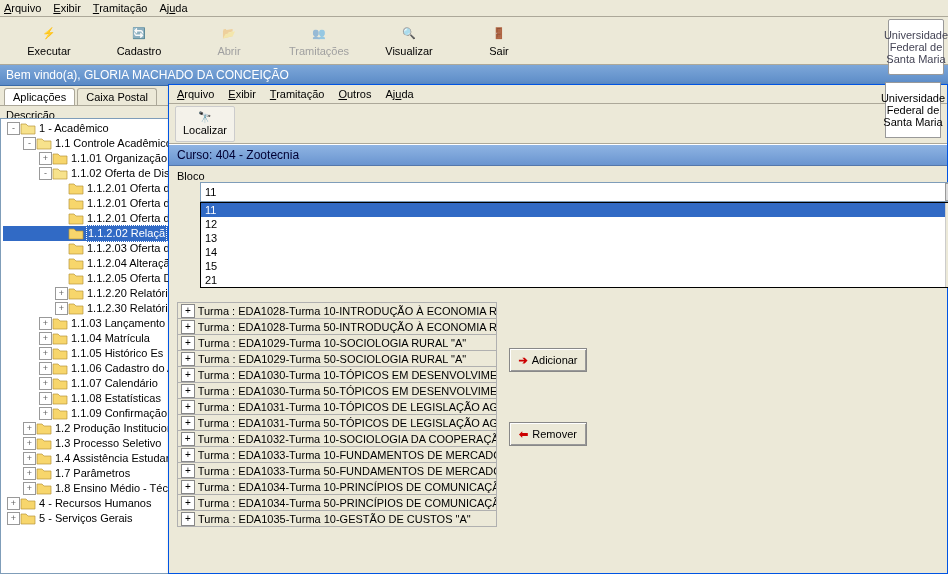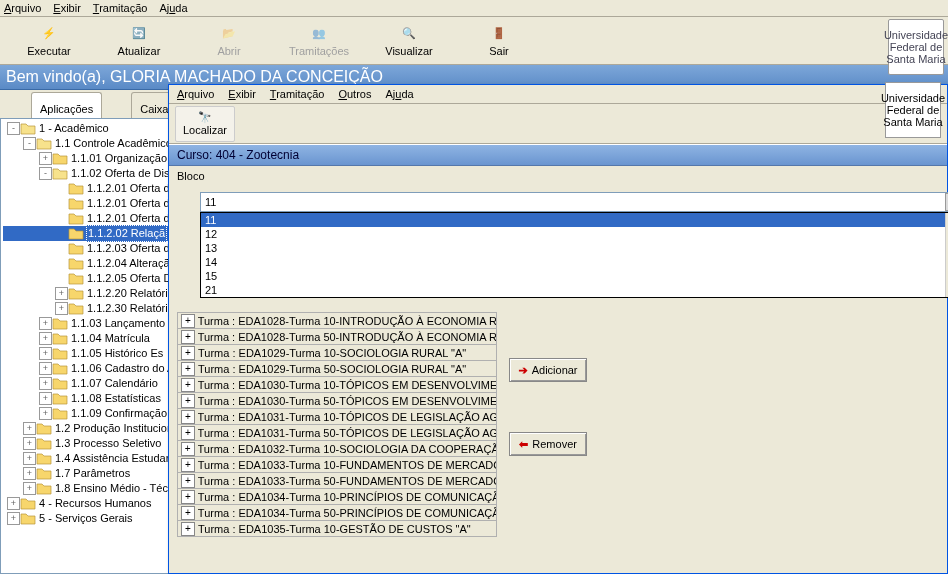--- a/index.html
+++ b/index.html
@@ -12,25 +12,25 @@
 
 
 .main-toolbar { background: #ece9d8; border-bottom: 1px solid #aca899; padding: 4px; display: flex; align-items: center; position: relative; height: 48px;}
 .tb-btn { display: flex; flex-direction: column; align-items: center; justify-content: center; width: 90px; height: 40px; cursor: default; }
 .tb-btn .icon { height: 18px; display:flex; align-items:center; justify-content:center;}
 .tb-btn .lbl { margin-top: 2px; color: #000; }
 .tb-btn.disabled .lbl { color: #a0a0a0; }
 .logo-box { position: absolute; right: 4px; top: 2px; width: 56px; height: 56px; background: #fff; border: 1px solid #999; display:flex; align-items:center; justify-content:center; font-size:7px; text-align:center; color:#445; border-radius:2px;}
 
 
-.welcome { background: linear-gradient(#7da7d9, #5a8ac6); color: #fff; padding: 3px 6px; font-size: 16px; border-bottom:1px solid #3a6aa6;}
+.welcome { background: linear-gradient(#7da7d9, #5a8ac6); color: #fff; padding: 3px 6px; font-size: 12px; border-bottom:1px solid #3a6aa6;}
 
 
 .tabs { background: #ece9d8; padding: 2px 4px 0 4px; border-bottom: 1px solid #aca899; display:flex; gap:2px;}
-.tab { background:#ece9d8; border:1px solid #aca899; border-bottom:none; padding:10px 8px; border-radius:3px 3px 0 0;margin-left:27px; }
+.tab { background:#ece9d8; border:1px solid #aca899; border-bottom:none; padding:2px 8px; border-radius:3px 3px 0 0; }
 .tab.active { background:#fff; }
 
 
 .desc-label { background:#ece9d8; padding:3px 6px; border-bottom:1px solid #aca899;}
 
 
 .tree-wrap { position:absolute; left:0; top:118px; bottom:0; width:250px; background:#fff; border:1px solid #7f9db9; overflow:hidden; }
 .tree { padding: 2px; line-height: 15px; }
 .tree-row { white-space: nowrap; display:flex; align-items:center; height:15px;}
 .tw { display:inline-block; width:13px; height:13px; text-align:center; line-height:11px; font-size:9px; color:#666; }
@@ -52,21 +52,21 @@
 .win-btn.close { background: linear-gradient(#f07060,#d03020);}
 
 .dlg-menu { background:#ece9d8; padding:3px 8px; display:flex; gap:14px; border-bottom:1px solid #aca899;}
 .dlg-toolbar { background:#ece9d8; padding:2px 6px; display:flex; align-items:center; border-bottom:1px solid #aca899; height:40px; position:relative;}
 .dlg-tb-btn { display:flex; flex-direction:column; align-items:center; width:60px; height:36px; border:1px solid #ccc; border-radius:2px; justify-content:center; background:#f4f2ea;}
 .dlg-logo { position:absolute; right:6px; top:-22px; width:56px; height:56px; background:#fff; border:1px solid #999; display:flex; align-items:center; justify-content:center; font-size:7px; text-align:center;}
 
 .curso-bar { background: linear-gradient(#8fb4e3, #6a95d0); color:#003; padding:3px 8px; font-size:12px; border-top:1px solid #fff; border-bottom:1px solid #5577aa;}
 
 .bloco-area { padding:4px 8px 0 8px; }
-.bloco-label { display:block; margin-bottom:10px;}
+.bloco-label { display:block; margin-bottom:0;}
 .combo { position:relative; width:100%;margin-left:23px; }
 .combo-display { border:1px solid #7f9db9; background:#fff; height:20px; display:flex; align-items:center; padding:0 4px; }
 .combo-btn { position:absolute; right:1px; top:1px; width:16px; height:18px; background:#dcdcdc; border:1px solid #999; display:flex; align-items:center; justify-content:center; font-size:8px;}
 .combo-list { position:absolute; left:0; right:0; top:20px; background:#fff; border:1px solid #000; z-index:10; }
 .combo-item { padding:1px 4px; height:14px; line-height:13px;}
 .combo-item.sel { background:#316ac5; color:#fff;}
 .combo-scroll-ind { position:absolute; right:0; top:0; bottom:0; width:16px; background:#ece9d8; border-left:1px solid #ccc;}
 .combo-scroll-ind::before { content:"▲"; position:absolute; top:1px; left:3px; font-size:8px; color:#666;}
 .combo-scroll-ind::after { content:"▼"; position:absolute; bottom:1px; left:3px; font-size:8px; color:#666;}
 
@@ -92,21 +92,21 @@
   <span>Aj<u>u</u>da</span>
 </div>
 
 <div class="main-toolbar">
   <div class="tb-btn">
     <span class="icon">⚡</span>
     <span class="lbl">Executar</span>
   </div>
   <div class="tb-btn">
     <span class="icon">🔄</span>
-    <span class="lbl">Atualizar</span>
+    <span class="lbl">Cadastro</span>
   </div>
   <div class="tb-btn disabled">
     <span class="icon" style="opacity:.4">📂</span>
     <span class="lbl">Abrir</span>
   </div>
   <div class="tb-btn disabled">
     <span class="icon" style="opacity:.4">👥</span>
     <span class="lbl">Tramitações</span>
   </div>
   <div class="tb-btn">

